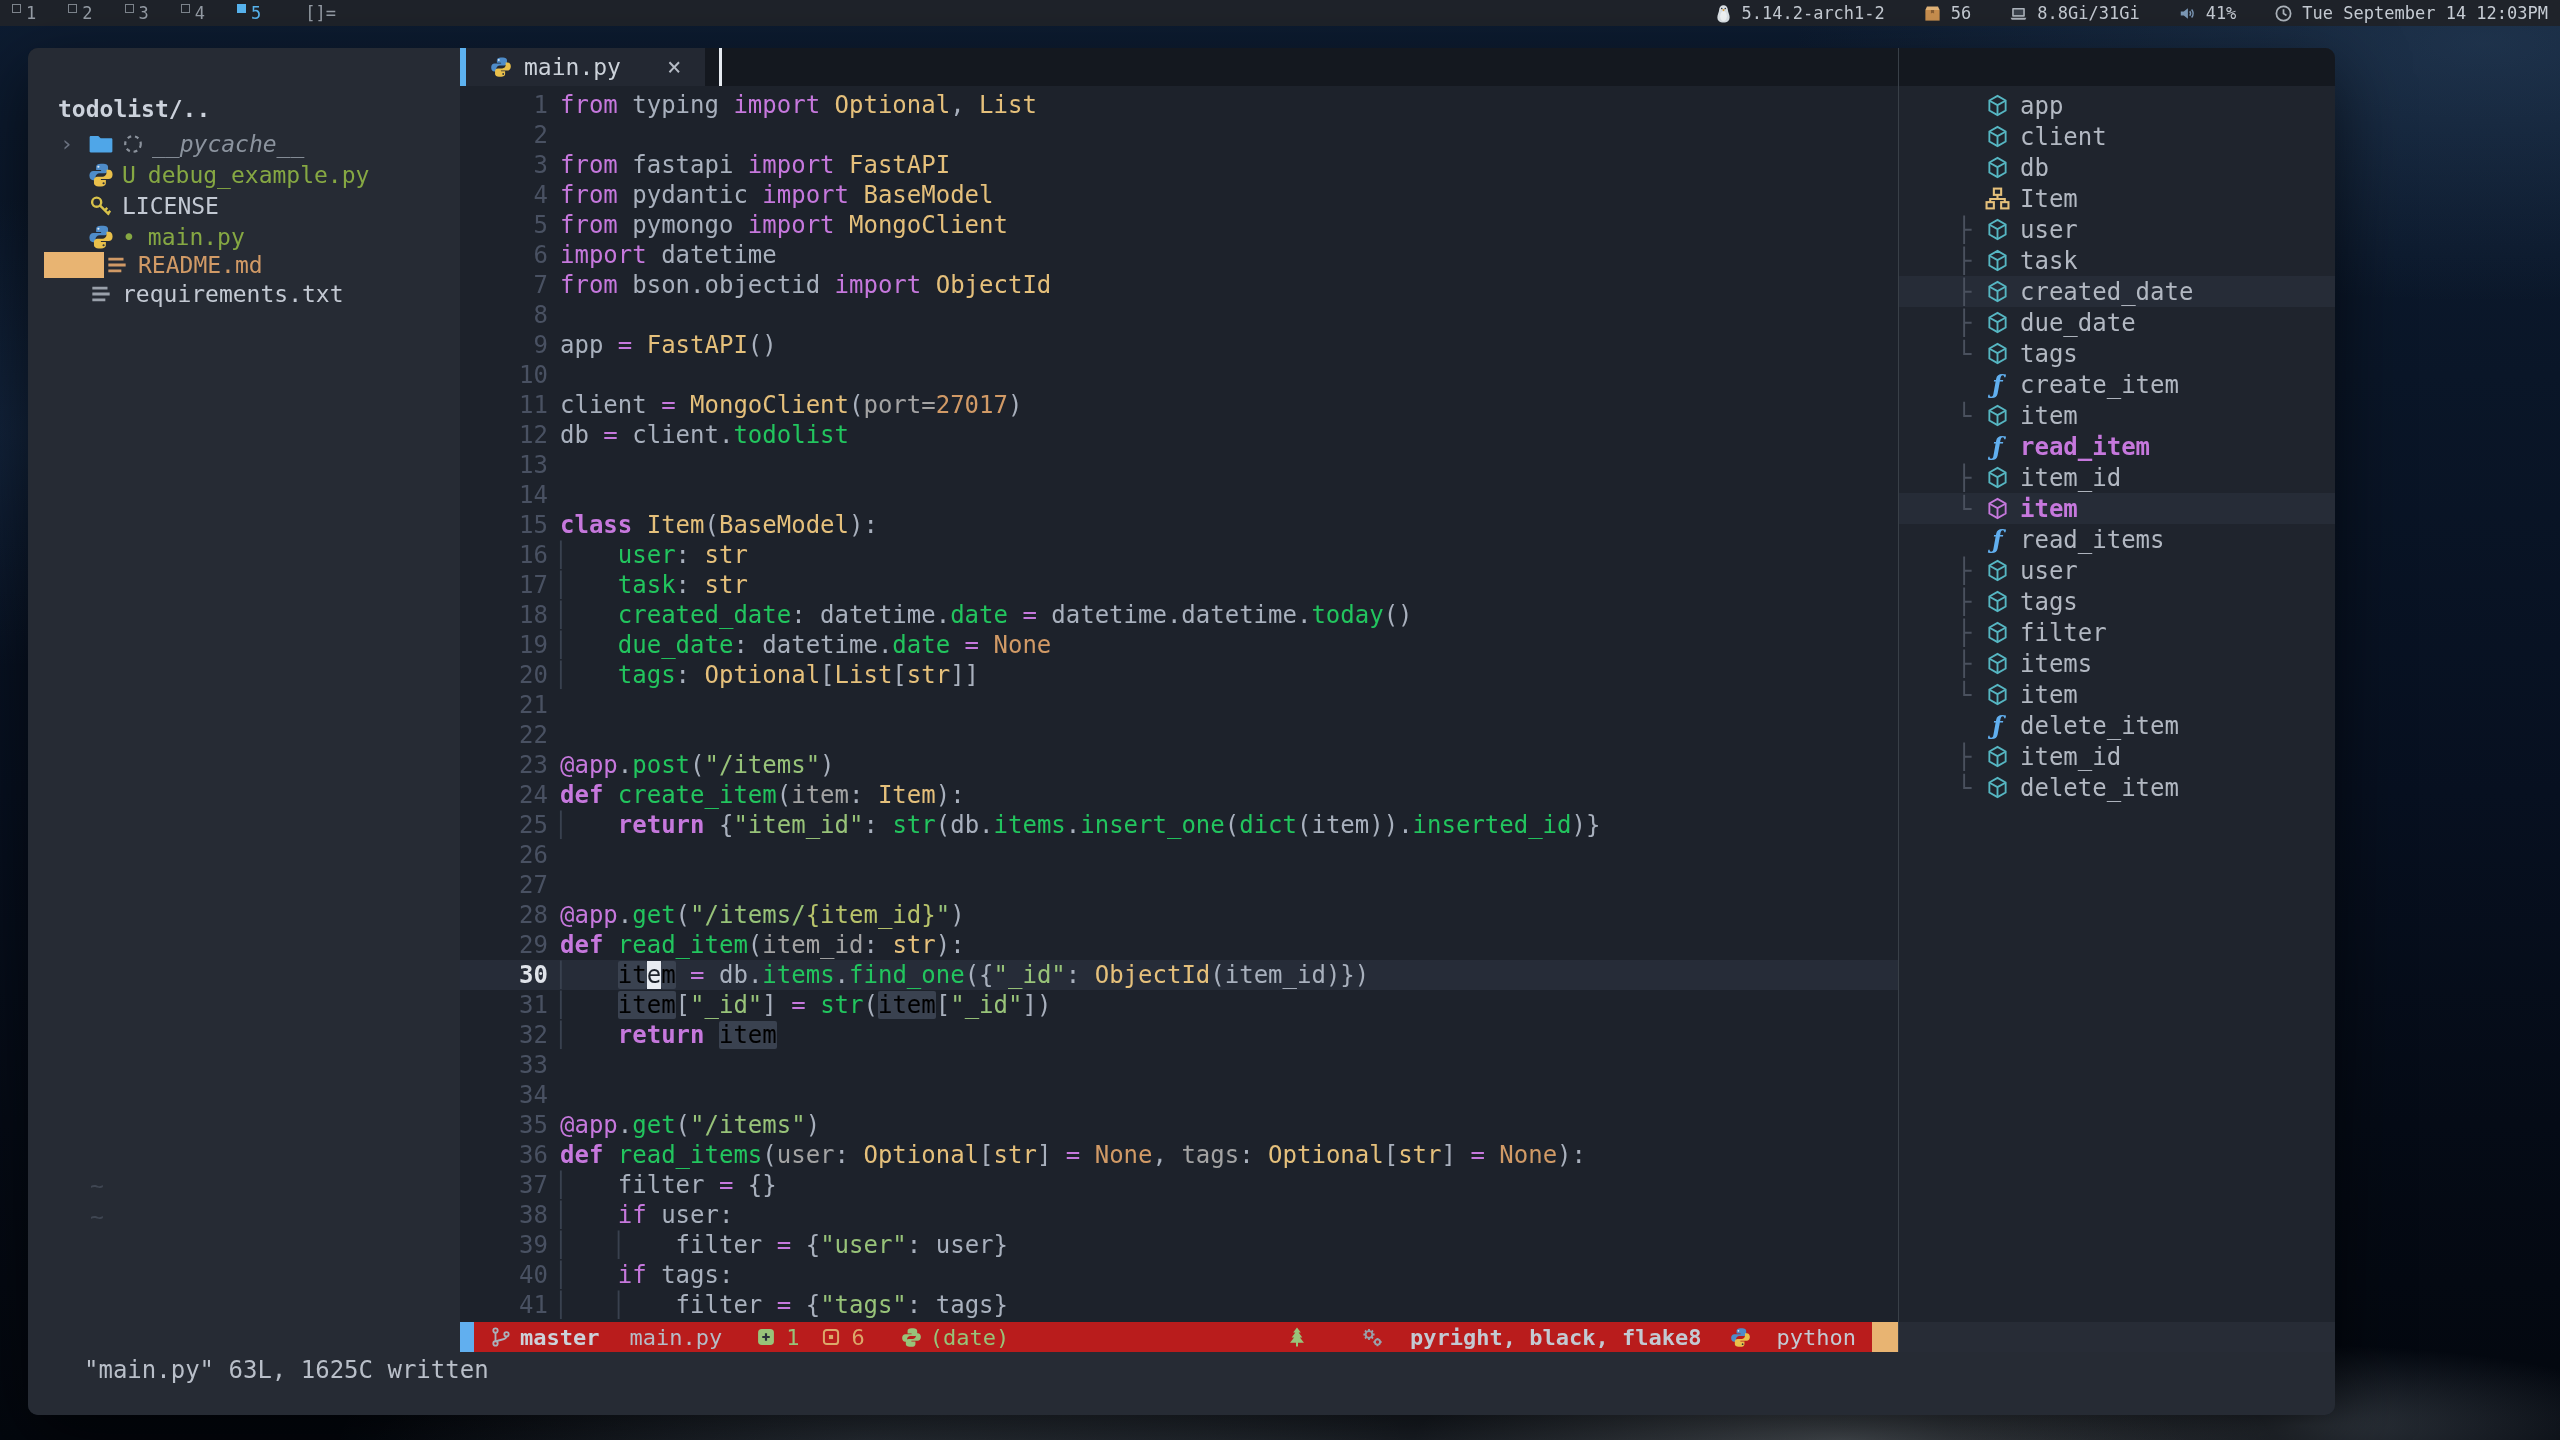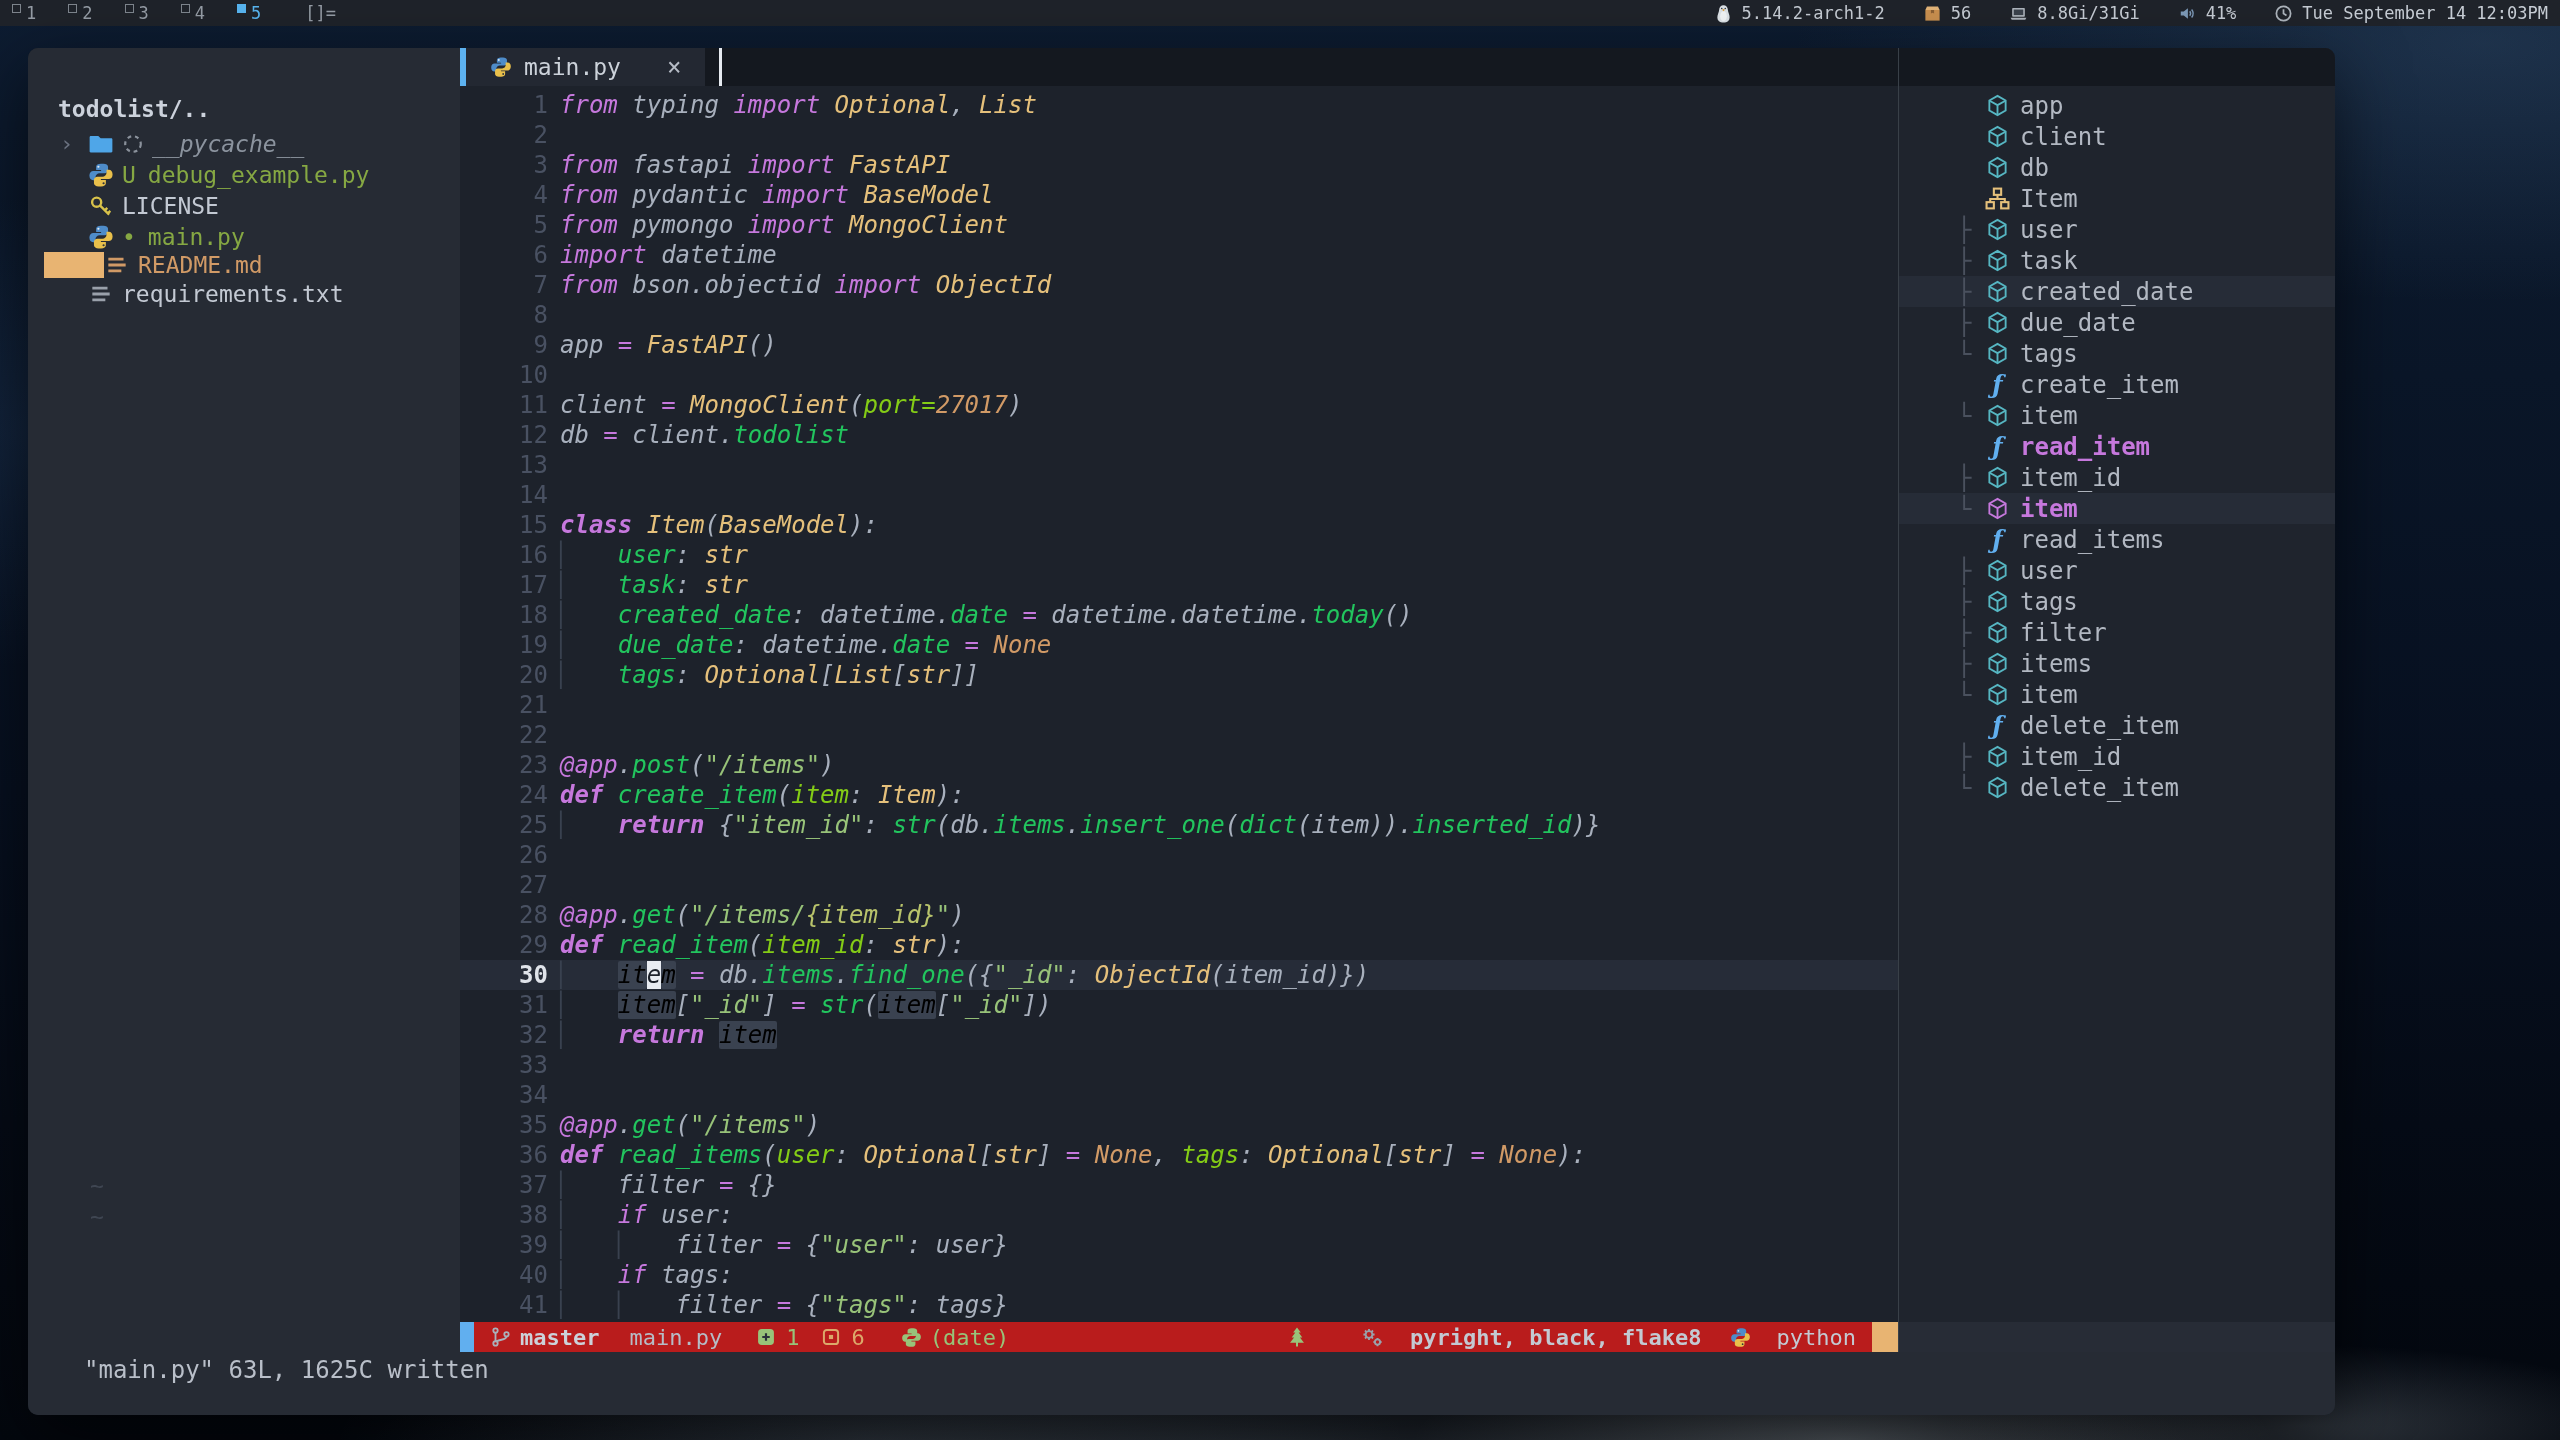--- a/index.html
+++ b/index.html
@@ -78,23 +78,23 @@
   }
   .tab .ico { width:22px; height:22px; }
   .tab .close { margin-left:34px; color:#b6bcc6; font-size:24px; }
   .tab-cursor { width:3px; background:#e6eaf0; margin-left:14px; }
 
   .code { flex:1; padding-top:4px; font-size:24px; line-height:30px; white-space:pre; overflow:hidden; }
   .cl { height:30px; width:100%; }
   .cl.cur { background:#262c38; }
   .ln { display:inline-block; width:88px; text-align:right; color:#495162; }
   .cl.cur .ln { color:#dfe3ea; font-weight:bold; }
-  .lt { padding-left:12px;font-style:italic; }
+  .lt { padding-left:12px; }
   .tk-k{color:#c678dd} .tk-K{color:#c678dd;font-weight:bold}
-  .tk-f{color:#e5c07b} .tk-b{color:#22c55e} .tk-r{color:#84cc16}
+  .tk-f{color:#e5c07b} .tk-b{color:#22c55e} .tk-r{color:#a3a3a3}
   .tk-n{color:#d19a66} .tk-s{color:#98c379} .tk-S{color:#b8c36b}
   .tk-d{color:#a8b0bd} .tk-g{color:#39414f}
   .tk-w{background:#3a4250;border-radius:2px}
   .tk-c{background:#e8ecf2;color:#1c212a}
 
   
   .tagbar { width:437px; flex:none; background:#1f242d; border-left:1px solid #394048; display:flex; flex-direction:column; }
   .tag-strip { height:38px; background:#14181f; flex:none; }
   .tags { padding-top:4px; font-size:24px; }
   .tag-row { height:31px; display:flex; align-items:center; padding-left:58px; color:#b2b8c2; white-space:pre; }

